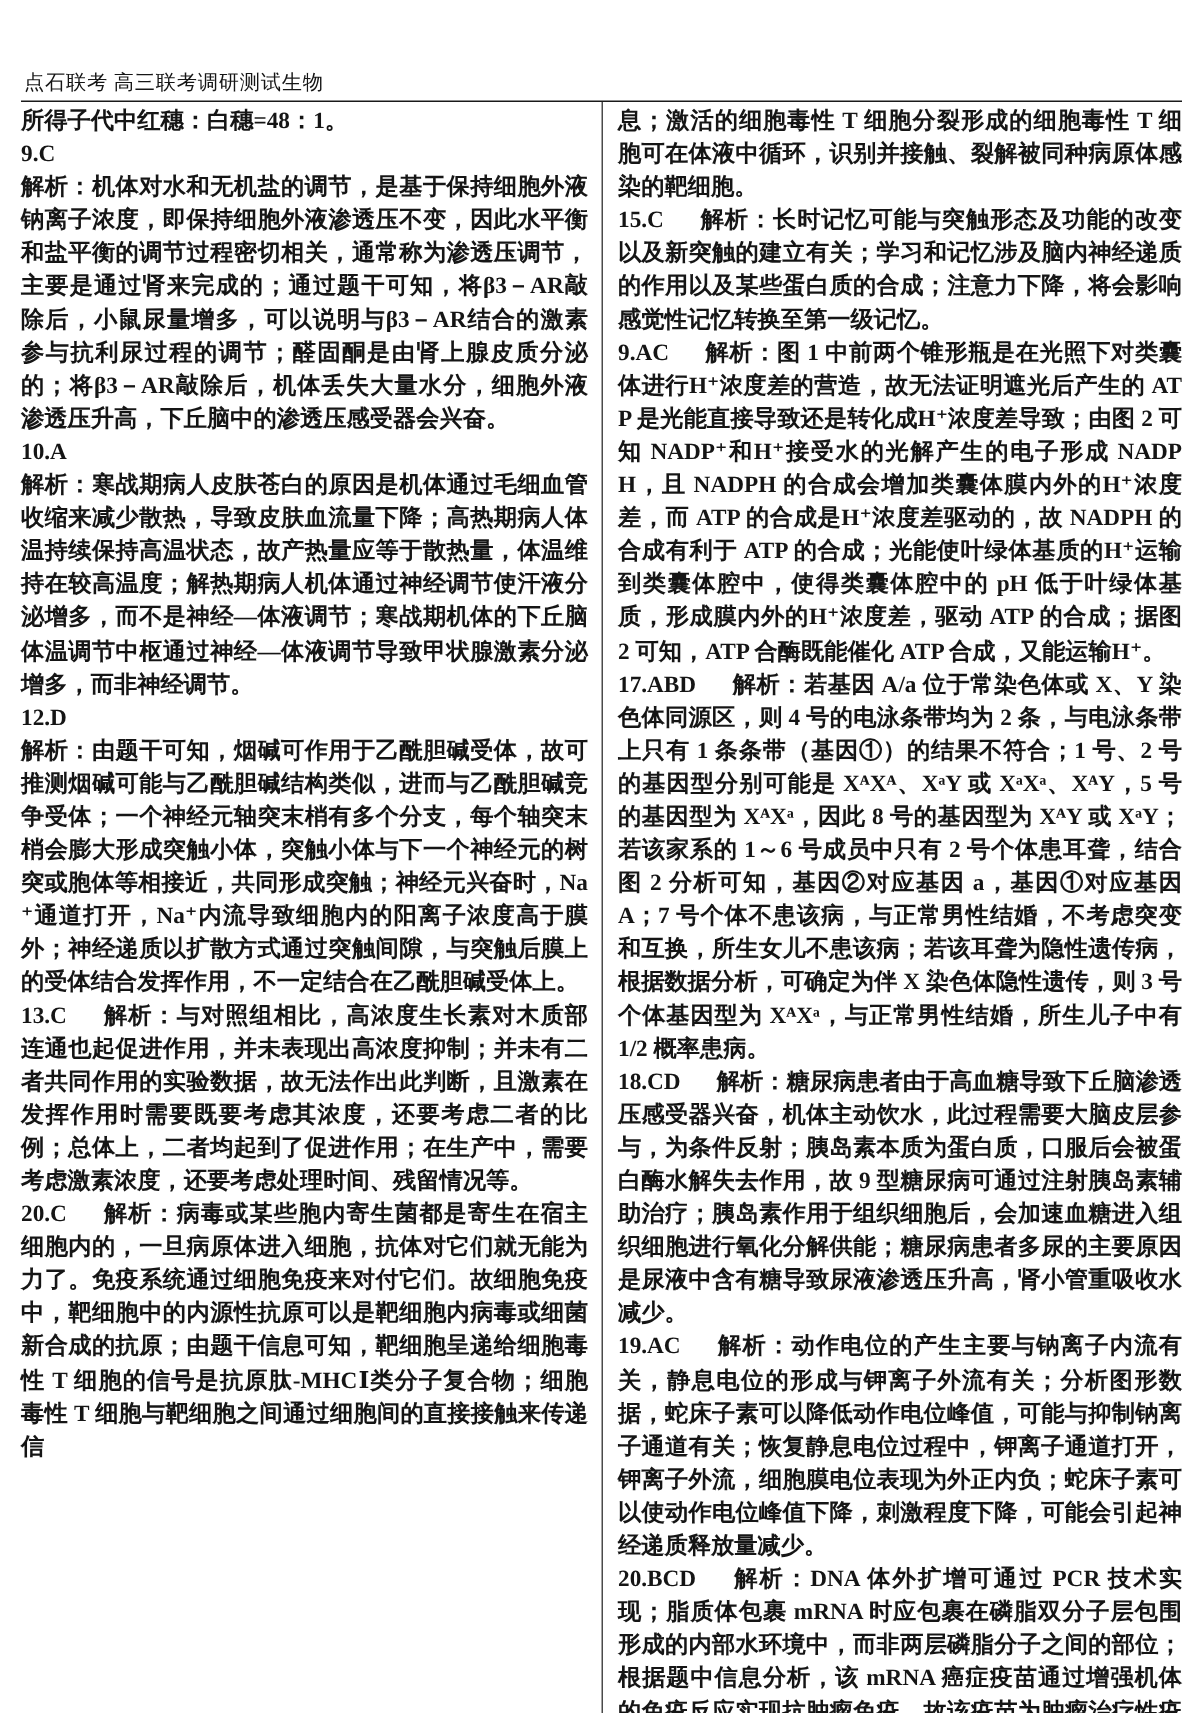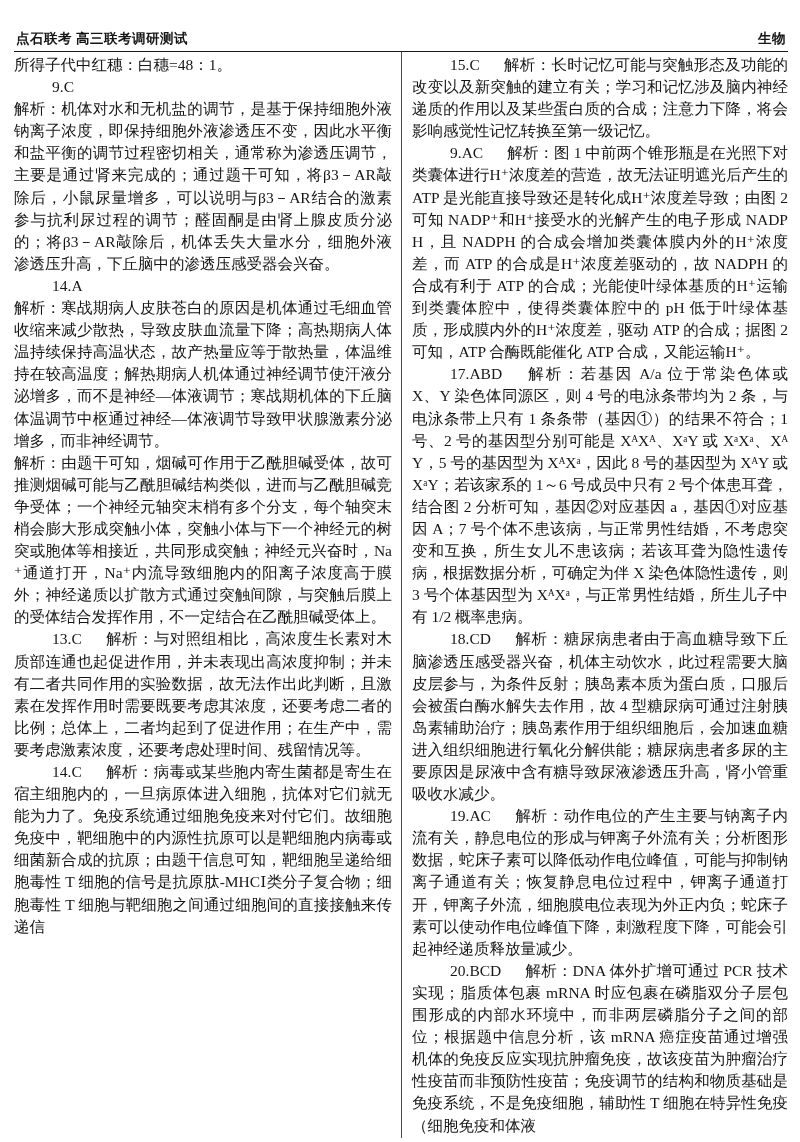--- a/index.html
+++ b/index.html
@@ -4,59 +4,62 @@
 <style>
   html,body { margin:0; padding:0; background:#ffffff; }
   body {
     width:800px; height:1142px; overflow:hidden;
     font-family:"Liberation Serif","DejaVu Serif",serif;
     color:#151515;
     -webkit-font-smoothing:antialiased;
   }
   .page { position:relative; width:800px; height:1142px; box-sizing:border-box; padding:30px 12px 0 14px; }
   .header {
-    display:flex; justify-content:space-between; align-items:flex-end;
-    font-size:13.5px; font-weight:bold; letter-spacing:0.5px;
+    display:flex; justify-content:flex-start; align-items:flex-end;
+    font-size:13.5px; font-weight:normal; letter-spacing:0.5px;
     padding:0 2px 3px 2px;
     border-bottom:1.5px solid #1a1a1a;
+    margin-top:16px;
   }
   .columns { display:flex; align-items:stretch; min-height:1086px; }
   .col { box-sizing:border-box; width:50%; padding-top:2px; }
   .col-left  { padding-right:9px; }
   .col-right { padding-left:10px; border-left:1px solid #4a4a4a; }
   .block {
     font-size:15.5px; line-height:22.1px;
     text-align:justify; text-align-last:left;
     word-break:break-all;
-    font-weight:400;
+    font-weight:700;
   }
-  .lbl { white-space:nowrap;margin-left:38px; }
+  .lbl { white-space:nowrap; }
   .lbl.inline { margin-right:1.55em; }
 </style>
 </head>
 <body>
 
 <div class="page">
   <div class="header">
     <span>点石联考 高三联考调研测试</span>
     <span>生物</span>
   </div>
   <div class="columns">
     <div class="col col-left">
         <div class="block"><span>所得子代中红穗：白穗=48：1。</span></div>
         <div class="block"><span class="lbl">9.C</span></div>
         <div class="block"><span>解析：机体对水和无机盐的调节，是基于保持细胞外液钠离子浓度，即保持细胞外液渗透压不变，因此水平衡和盐平衡的调节过程密切相关，通常称为渗透压调节，主要是通过肾来完成的；通过题干可知，将β3－AR敲除后，小鼠尿量增多，可以说明与β3－AR结合的激素参与抗利尿过程的调节；醛固酮是由肾上腺皮质分泌的；将β3－AR敲除后，机体丢失大量水分，细胞外液渗透压升高，下丘脑中的渗透压感受器会兴奋。</span></div>
-        <div class="block"><span class="lbl">14.A</span></div>
+        <div class="block"><span class="lbl">10.A</span></div>
         <div class="block"><span>解析：寒战期病人皮肤苍白的原因是机体通过毛细血管收缩来减少散热，导致皮肤血流量下降；高热期病人体温持续保持高温状态，故产热量应等于散热量，体温维持在较高温度；解热期病人机体通过神经调节使汗液分泌增多，而不是神经—体液调节；寒战期机体的下丘脑体温调节中枢通过神经—体液调节导致甲状腺激素分泌增多，而非神经调节。</span></div>
+        <div class="block"><span class="lbl">12.D</span></div>
         <div class="block"><span>解析：由题干可知，烟碱可作用于乙酰胆碱受体，故可推测烟碱可能与乙酰胆碱结构类似，进而与乙酰胆碱竞争受体；一个神经元轴突末梢有多个分支，每个轴突末梢会膨大形成突触小体，突触小体与下一个神经元的树突或胞体等相接近，共同形成突触；神经元兴奋时，Na⁺通道打开，Na⁺内流导致细胞内的阳离子浓度高于膜外；神经递质以扩散方式通过突触间隙，与突触后膜上的受体结合发挥作用，不一定结合在乙酰胆碱受体上。</span></div>
         <div class="block"><span class="lbl inline">13.C</span><span>解析：与对照组相比，高浓度生长素对木质部连通也起促进作用，并未表现出高浓度抑制；并未有二者共同作用的实验数据，故无法作出此判断，且激素在发挥作用时需要既要考虑其浓度，还要考虑二者的比例；总体上，二者均起到了促进作用；在生产中，需要考虑激素浓度，还要考虑处理时间、残留情况等。</span></div>
-        <div class="block"><span class="lbl inline">14.C</span><span>解析：病毒或某些胞内寄生菌都是寄生在宿主细胞内的，一旦病原体进入细胞，抗体对它们就无能为力了。免疫系统通过细胞免疫来对付它们。故细胞免疫中，靶细胞中的内源性抗原可以是靶细胞内病毒或细菌新合成的抗原；由题干信息可知，靶细胞呈递给细胞毒性 T 细胞的信号是抗原肽-MHCⅠ类分子复合物；细胞毒性 T 细胞与靶细胞之间通过细胞间的直接接触来传递信</span></div>
+        <div class="block"><span class="lbl inline">20.C</span><span>解析：病毒或某些胞内寄生菌都是寄生在宿主细胞内的，一旦病原体进入细胞，抗体对它们就无能为力了。免疫系统通过细胞免疫来对付它们。故细胞免疫中，靶细胞中的内源性抗原可以是靶细胞内病毒或细菌新合成的抗原；由题干信息可知，靶细胞呈递给细胞毒性 T 细胞的信号是抗原肽-MHCⅠ类分子复合物；细胞毒性 T 细胞与靶细胞之间通过细胞间的直接接触来传递信</span></div>
       </div>
     <div class="col col-right">
+        <div class="block"><span>息；激活的细胞毒性 T 细胞分裂形成的细胞毒性 T 细胞可在体液中循环，识别并接触、裂解被同种病原体感染的靶细胞。</span></div>
         <div class="block"><span class="lbl inline">15.C</span><span>解析：长时记忆可能与突触形态及功能的改变以及新突触的建立有关；学习和记忆涉及脑内神经递质的作用以及某些蛋白质的合成；注意力下降，将会影响感觉性记忆转换至第一级记忆。</span></div>
         <div class="block"><span class="lbl inline">9.AC</span><span>解析：图 1 中前两个锥形瓶是在光照下对类囊体进行H⁺浓度差的营造，故无法证明遮光后产生的 ATP 是光能直接导致还是转化成H⁺浓度差导致；由图 2 可知 NADP⁺和H⁺接受水的光解产生的电子形成 NADPH，且 NADPH 的合成会增加类囊体膜内外的H⁺浓度差，而 ATP 的合成是H⁺浓度差驱动的，故 NADPH 的合成有利于 ATP 的合成；光能使叶绿体基质的H⁺运输到类囊体腔中，使得类囊体腔中的 pH 低于叶绿体基质，形成膜内外的H⁺浓度差，驱动 ATP 的合成；据图 2 可知，ATP 合酶既能催化 ATP 合成，又能运输H⁺。</span></div>
         <div class="block"><span class="lbl inline">17.ABD</span><span>解析：若基因 A/a 位于常染色体或 X、Y 染色体同源区，则 4 号的电泳条带均为 2 条，与电泳条带上只有 1 条条带（基因①）的结果不符合；1 号、2 号的基因型分别可能是 XᴬXᴬ、XᵃY 或 XᵃXᵃ、XᴬY，5 号的基因型为 XᴬXᵃ，因此 8 号的基因型为 XᴬY 或 XᵃY；若该家系的 1～6 号成员中只有 2 号个体患耳聋，结合图 2 分析可知，基因②对应基因 a，基因①对应基因 A；7 号个体不患该病，与正常男性结婚，不考虑突变和互换，所生女儿不患该病；若该耳聋为隐性遗传病，根据数据分析，可确定为伴 X 染色体隐性遗传，则 3 号个体基因型为 XᴬXᵃ，与正常男性结婚，所生儿子中有 1/2 概率患病。</span></div>
-        <div class="block"><span class="lbl inline">18.CD</span><span>解析：糖尿病患者由于高血糖导致下丘脑渗透压感受器兴奋，机体主动饮水，此过程需要大脑皮层参与，为条件反射；胰岛素本质为蛋白质，口服后会被蛋白酶水解失去作用，故 4 型糖尿病可通过注射胰岛素辅助治疗；胰岛素作用于组织细胞后，会加速血糖进入组织细胞进行氧化分解供能；糖尿病患者多尿的主要原因是尿液中含有糖导致尿液渗透压升高，肾小管重吸收水减少。</span></div>
+        <div class="block"><span class="lbl inline">18.CD</span><span>解析：糖尿病患者由于高血糖导致下丘脑渗透压感受器兴奋，机体主动饮水，此过程需要大脑皮层参与，为条件反射；胰岛素本质为蛋白质，口服后会被蛋白酶水解失去作用，故 9 型糖尿病可通过注射胰岛素辅助治疗；胰岛素作用于组织细胞后，会加速血糖进入组织细胞进行氧化分解供能；糖尿病患者多尿的主要原因是尿液中含有糖导致尿液渗透压升高，肾小管重吸收水减少。</span></div>
         <div class="block"><span class="lbl inline">19.AC</span><span>解析：动作电位的产生主要与钠离子内流有关，静息电位的形成与钾离子外流有关；分析图形数据，蛇床子素可以降低动作电位峰值，可能与抑制钠离子通道有关；恢复静息电位过程中，钾离子通道打开，钾离子外流，细胞膜电位表现为外正内负；蛇床子素可以使动作电位峰值下降，刺激程度下降，可能会引起神经递质释放量减少。</span></div>
         <div class="block"><span class="lbl inline">20.BCD</span><span>解析：DNA 体外扩增可通过 PCR 技术实现；脂质体包裹 mRNA 时应包裹在磷脂双分子层包围形成的内部水环境中，而非两层磷脂分子之间的部位；根据题中信息分析，该 mRNA 癌症疫苗通过增强机体的免疫反应实现抗肿瘤免疫，故该疫苗为肿瘤治疗性疫苗而非预防性疫苗；免疫调节的结构和物质基础是免疫系统，不是免疫细胞，辅助性 T 细胞在特异性免疫（细胞免疫和体液</span></div>
       </div>
   </div>
 </div>
 
 </body></html>

